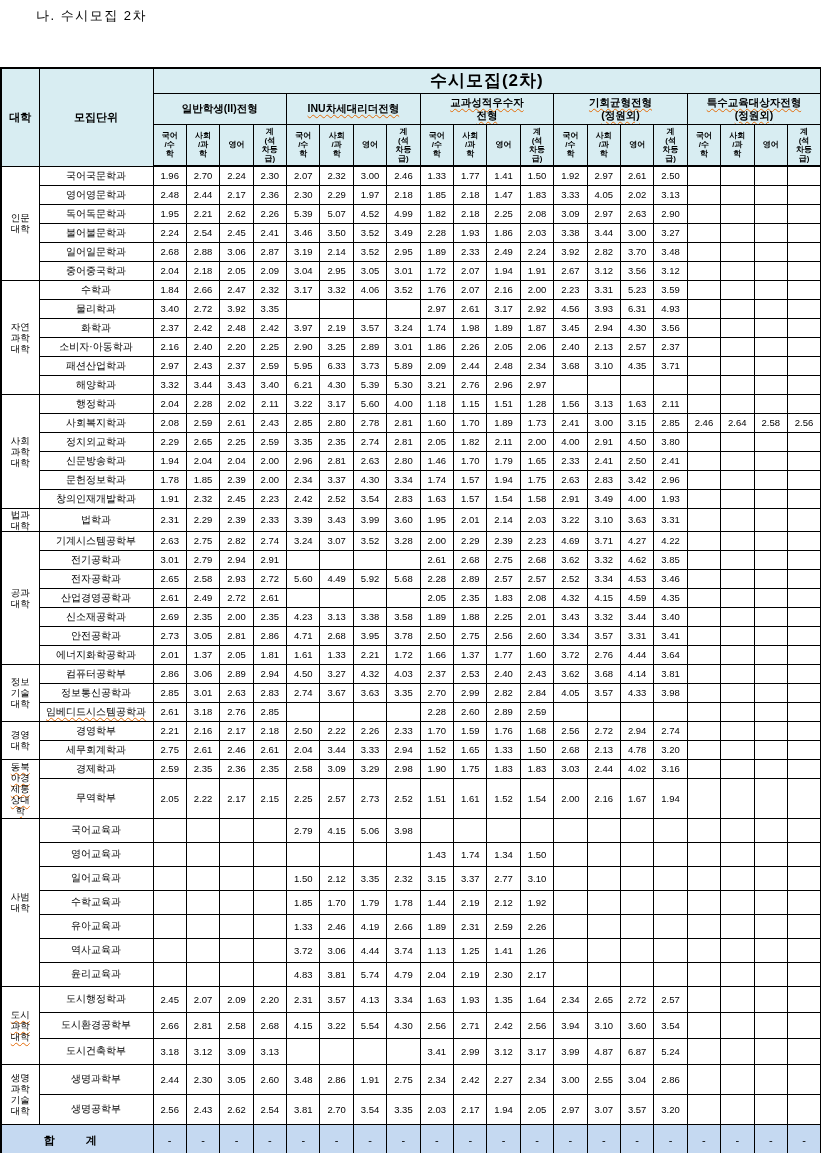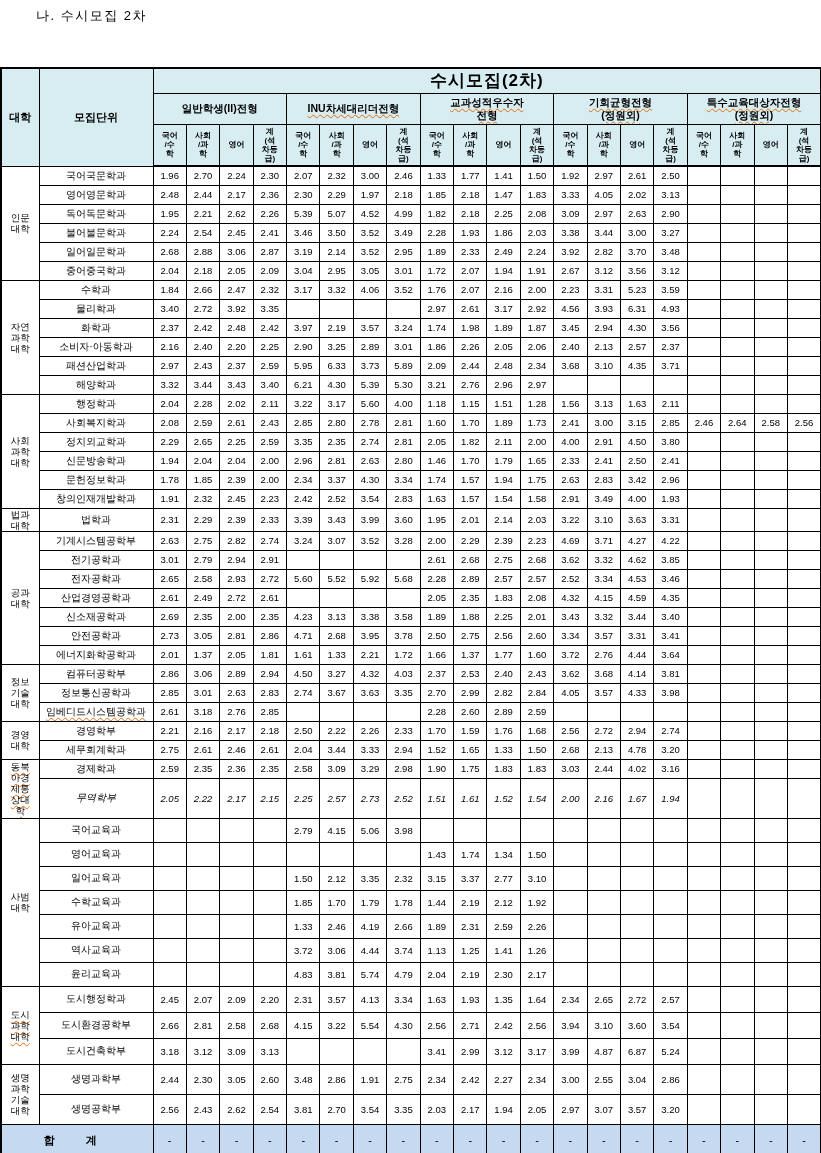--- a/index.html
+++ b/index.html
@@ -619,21 +619,21 @@
         <td class="val"></td>
         <td class="val"></td>
       </tr>
       <tr style="height: 19px;">
         <td class="unit">전자공학과</td>
         <td class="val">2.65</td>
         <td class="val">2.58</td>
         <td class="val">2.93</td>
         <td class="val">2.72</td>
         <td class="val">5.60</td>
-        <td class="val">5.52</td>
+        <td class="val">4.49</td>
         <td class="val">5.92</td>
         <td class="val">5.68</td>
         <td class="val">2.28</td>
         <td class="val">2.89</td>
         <td class="val">2.57</td>
         <td class="val">2.57</td>
         <td class="val">2.52</td>
         <td class="val">3.34</td>
         <td class="val">4.53</td>
         <td class="val">3.46</td>
@@ -868,21 +868,21 @@
         <td class="val">1.83</td>
         <td class="val">3.03</td>
         <td class="val">2.44</td>
         <td class="val">4.02</td>
         <td class="val">3.16</td>
         <td class="val"></td>
         <td class="val"></td>
         <td class="val"></td>
         <td class="val"></td>
       </tr>
-      <tr style="height: 40px; font-style: italic;">
+      <tr style="height: 40px;">
         <td class="unit">무역학부</td>
         <td class="val">2.05</td>
         <td class="val">2.22</td>
         <td class="val">2.17</td>
         <td class="val">2.15</td>
         <td class="val">2.25</td>
         <td class="val">2.57</td>
         <td class="val">2.73</td>
         <td class="val">2.52</td>
         <td class="val">1.51</td>

